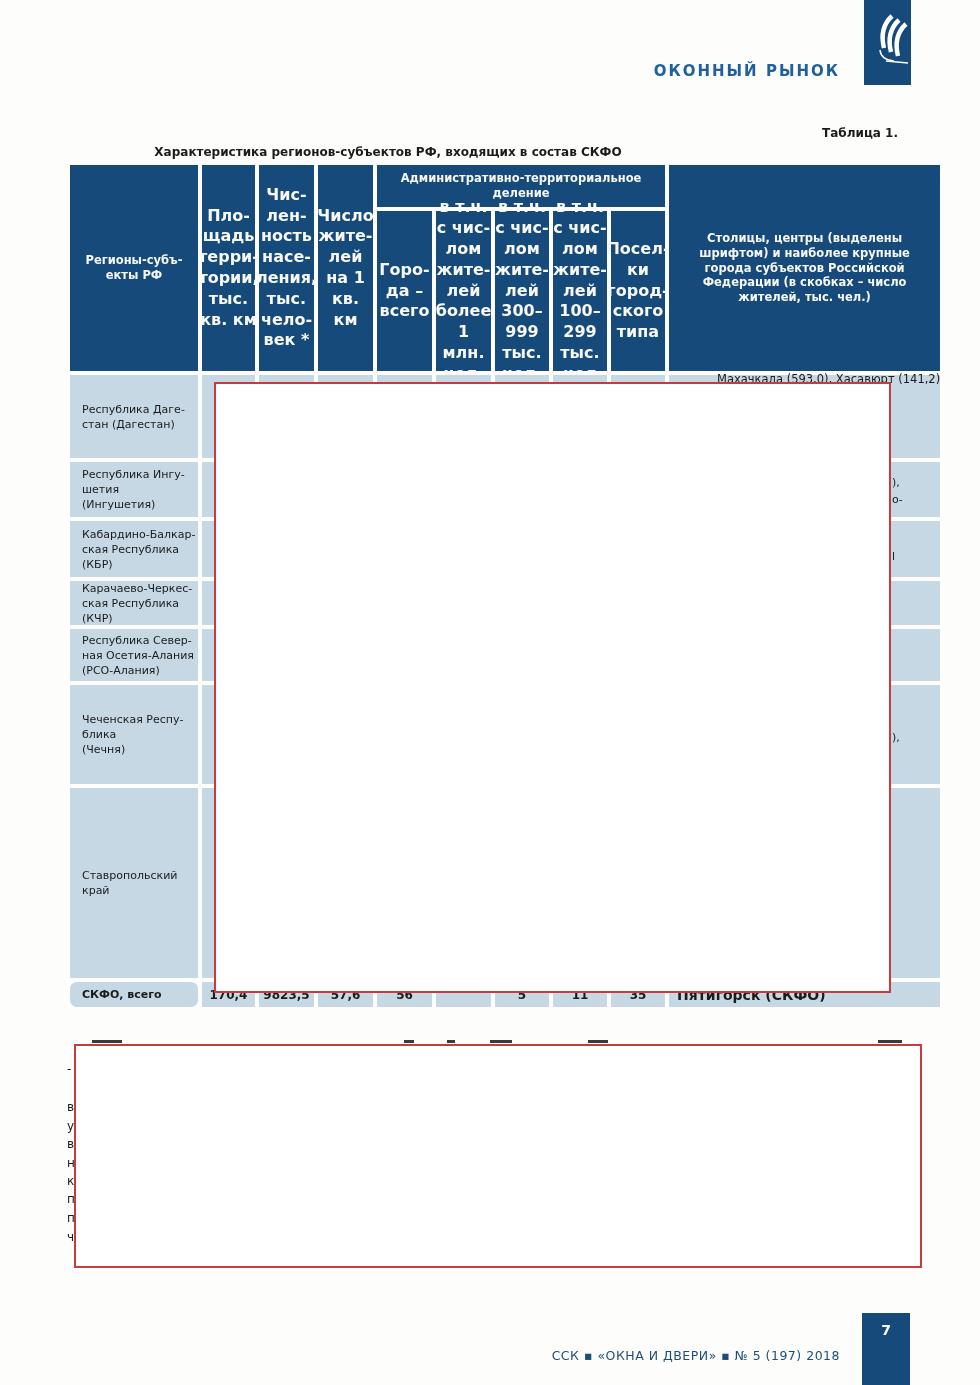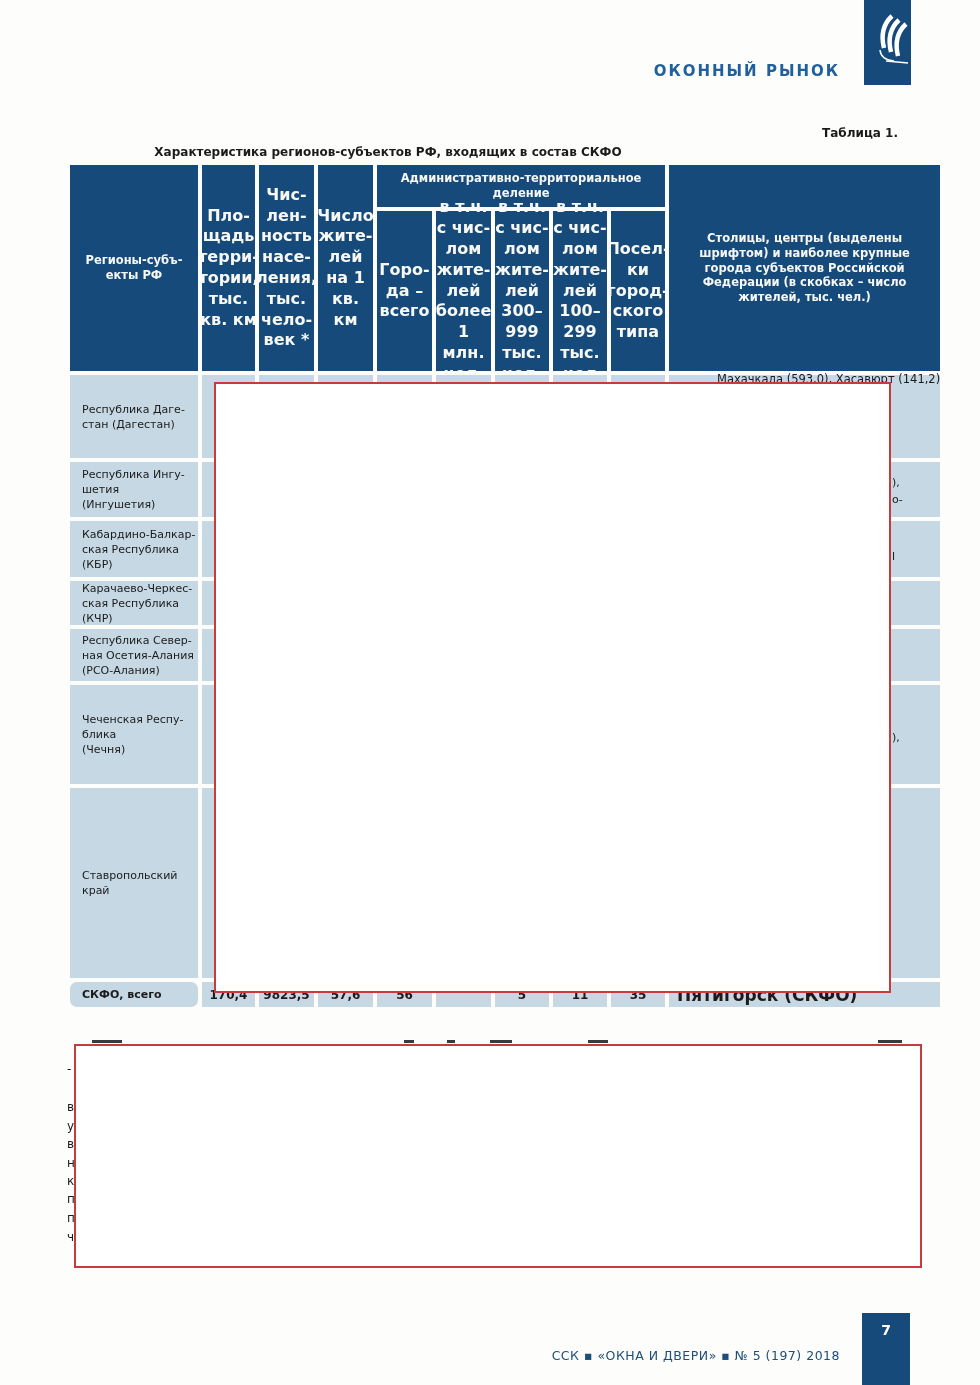--- a/index.html
+++ b/index.html
@@ -19,21 +19,21 @@
           grid-template-rows:42px 160px 83px 55px 56px 44px 52px 99px 190px 25px;
           gap:4px; position:absolute; z-index:1; }
   .th { background:#164a7b; color:#f7f8f4; font-weight:bold; font-size:16px; line-height:1.3;
         display:flex; align-items:center; justify-content:center; text-align:center; }
   .th.big { font-size:11.5px; }
   .td { background:#c5d8e3; font-size:11px; }
   .label { display:flex; align-items:center; padding-left:12px; line-height:15px; }
   .cap1 { display:flex; justify-content:center; align-items:flex-start; overflow:visible; }
   .cap1 span { margin-top:-3px; white-space:nowrap; font-size:11.5px;margin-left:48px; }
   .val { display:flex; align-items:center; justify-content:center; font-weight:bold; font-size:12px; }
-  .capcell { display:flex; align-items:center; padding-left:8px; font-weight:bold; font-size:17px; }
+  .capcell { display:flex; align-items:center; padding-left:8px; font-weight:bold; font-size:14px; }
   .bold { font-weight:bold;border-radius:7px; }
 
   .c1{grid-column:1}.c2{grid-column:2}.c3{grid-column:3}.c4{grid-column:4}.c5{grid-column:5}
   .c6{grid-column:6}.c7{grid-column:7}.c8{grid-column:8}.c9{grid-column:9}.c10{grid-column:10}
   .hr12{grid-row:1/3}.hr1{grid-row:1}.hr2{grid-row:2}
   .r3{grid-row:3}.r4{grid-row:4}.r5{grid-row:5}.r6{grid-row:6}.r7{grid-row:7}.r8{grid-row:8}.r9{grid-row:9}.r10{grid-row:10}
   .gspan{grid-column:5/10}
 
   .footnote { left:95px; top:1049px; font-size:17px; }
 

